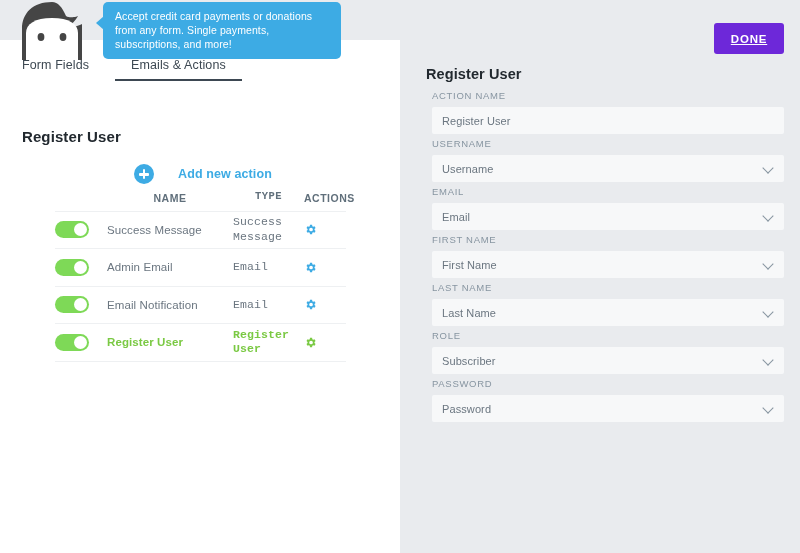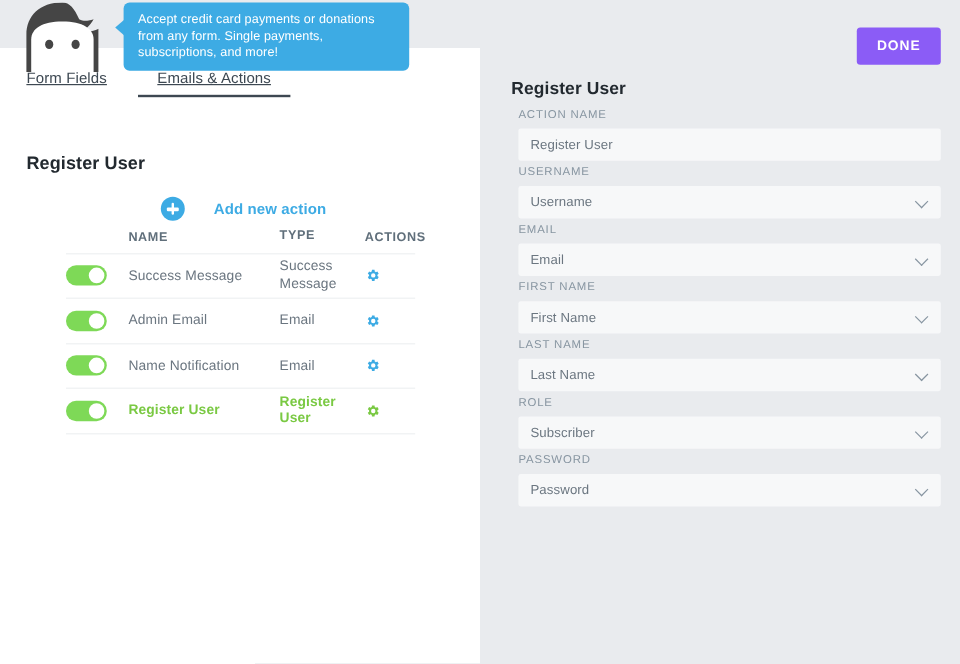--- a/index.html
+++ b/index.html
@@ -74,21 +74,20 @@
     padding-left: 22px;
   }
   .tab {
     font-size: 12.5px;
     color: #3d4852;
     padding: 4px 16px 7px 16px;
     letter-spacing: .1px;
     cursor: pointer;
     border-bottom: 2px solid transparent;
     white-space: nowrap;
-    text-decoration: underline;
   }
   .tab:first-child { padding-left: 0; margin-right: 10px; }
   .tab.active {
     border-bottom-color: #3d4852;
     font-weight: 400;
   }
 
   #left-title {
     position: absolute;
     left: 22px; top: 88px;
@@ -146,33 +145,34 @@
     display: flex;
     align-items: center;
     min-height: 37.5px;
     border-bottom: 1px solid #eef0f2;
   }
   .t-head {
     min-height: 20px;
     border-bottom: 1px solid #eef0f2;
     padding-bottom: 7px;
     align-items: flex-end;
+    text-align: center;
   }
   .t-head .c-name,
   .t-head .c-type,
   .t-head .c-actions {
     font-size: 10.5px;
     font-weight: bold;
     color: #606f7b;
     letter-spacing: .5px;
   }
 
   .c-toggle { width: 52px; flex: none; display: flex; align-items: center; }
   .c-name   { width: 126px; flex: none; font-size: 11.5px; color: #6b7680; letter-spacing: .1px; }
-  .c-type   { width: 71px; flex: none; font-size: 11.5px; color: #6b7680; letter-spacing: .1px; line-height: 14.5px; }
+  .c-type   { width: 71px; flex: none; font-size: 11.5px; color: #6b7680; letter-spacing: .1px; line-height: 14.5px; font-family: Liberation Mono, monospace; }
   .c-actions{ width: 42px; flex: none; display: flex; align-items: center; justify-content: flex-start; }
 
   .t-row.active .c-name,
   .t-row.active .c-type {
     color: #7ac943;
     font-weight: bold;
   }
 
   .toggle {
     width: 34px; height: 17px;
@@ -199,29 +199,30 @@
     left: 400px; top: 0;
     width: 400px; height: 553px;
     background: #e9ebee;
     overflow: hidden;
   }
 
   #done-btn {
     position: absolute;
     right: 16px; top: 23px;
     width: 70px; height: 31px;
-    background: #8b5cf6;
+    background: #6d28d9;
     border: none;
     border-radius: 3px;
     color: #ffffff;
     font-family: "Liberation Sans", sans-serif;
     font-size: 11.5px;
     font-weight: bold;
     letter-spacing: .8px;
     cursor: pointer;
+    text-decoration: underline;
   }
 
   #right-title {
     position: absolute;
     left: 26px; top: 66px;
     font-size: 14.5px;
     font-weight: bold;
     color: #22292f;
     letter-spacing: .1px;
   }
@@ -338,21 +339,21 @@
             <path d="M19.4 13a7.6 7.6 0 000-2l2-1.6-2-3.4-2.4 1a7.6 7.6 0 00-1.7-1L15 3.4h-4l-.3 2.6a7.6 7.6 0 00-1.7 1l-2.4-1-2 3.4L6.6 11a7.6 7.6 0 000 2l-2 1.6 2 3.4 2.4-1a7.6 7.6 0 001.7 1l.3 2.6h4l.3-2.6a7.6 7.6 0 001.7-1l2.4 1 2-3.4-2-1.6zM13 15.4a3.4 3.4 0 110-6.8 3.4 3.4 0 010 6.8z"></path>
           </svg>
       </div>
     </div>
 
 
     <div class="t-row">
       <div class="c-toggle">
         <div class="toggle"></div>
       </div>
-      <div class="c-name">Name Notification</div>
+      <div class="c-name">Email Notification</div>
       <div class="c-type">Email</div>
       <div class="c-actions">
         <svg class="gear" width="13" height="13" viewBox="0 0 24 24" fill="#3dabe4">
             <path d="M19.4 13a7.6 7.6 0 000-2l2-1.6-2-3.4-2.4 1a7.6 7.6 0 00-1.7-1L15 3.4h-4l-.3 2.6a7.6 7.6 0 00-1.7 1l-2.4-1-2 3.4L6.6 11a7.6 7.6 0 000 2l-2 1.6 2 3.4 2.4-1a7.6 7.6 0 001.7 1l.3 2.6h4l.3-2.6a7.6 7.6 0 001.7-1l2.4 1 2-3.4-2-1.6zM13 15.4a3.4 3.4 0 110-6.8 3.4 3.4 0 010 6.8z"></path>
           </svg>
       </div>
     </div>
 
     <div class="t-row active">
       <div class="c-toggle">

